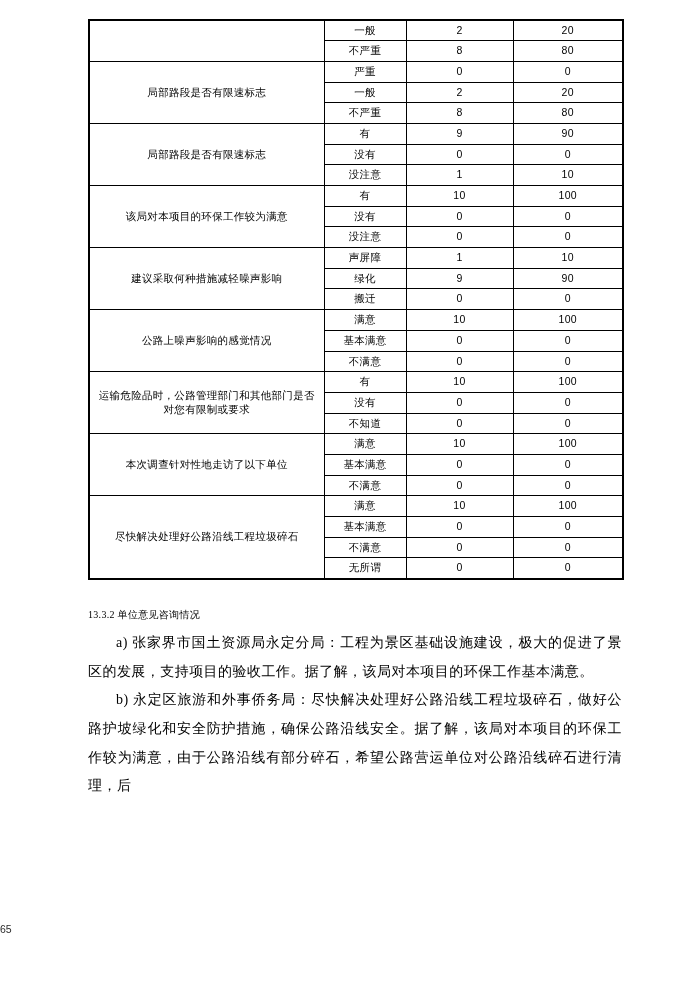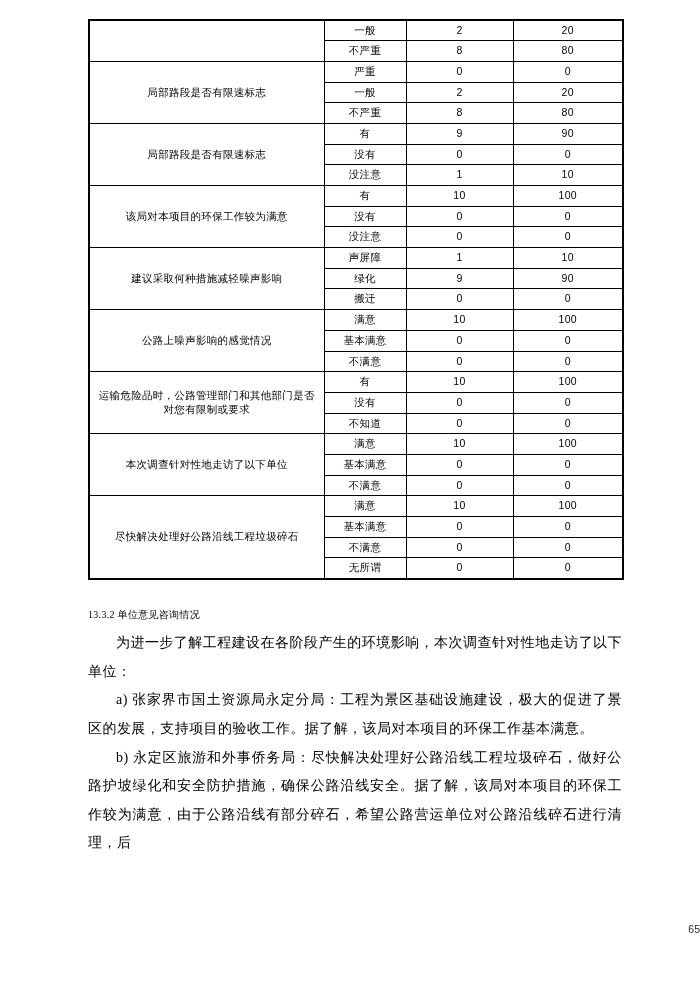--- a/index.html
+++ b/index.html
@@ -58,21 +58,21 @@
     font-size: 10px;
     font-weight: normal;
     text-align: left;
     letter-spacing: 0.3px;
   }
   .section p { text-indent: 2em; }
   .footer {
     position: absolute;
     left: 0; top: 923px;
     width: 700px;
-    text-align: right;
+    text-align: left;
     font-size: 10.5px;
     color: #2b2b2b;
     font-family: "Liberation Sans", sans-serif;
   }
 </style>
 </head>
 <body>
 
 <div class="page">
   <div class="content">
@@ -228,21 +228,20 @@
           <tr>
             <td>无所谓</td>
             <td class="num">0</td>
             <td class="num">0</td>
           </tr>
         </tbody>
     </table>
 
     <div class="section">
       <div class="sec-heading">13.3.2 单位意见咨询情况</div>
-      <p>为进一步了解工程建设在各阶段产生的环境影响，本次调查针对性地走访了以下单位：</p>
       <p>a) 张家界市国土资源局永定分局：工程为景区基础设施建设，极大的促进了景区的发展，支持项目的验收工作。据了解，该局对本项目的环保工作基本满意。</p>
       <p>b) 永定区旅游和外事侨务局：尽快解决处理好公路沿线工程垃圾碎石，做好公路护坡绿化和安全防护措施，确保公路沿线安全。据了解，该局对本项目的环保工作较为满意，由于公路沿线有部分碎石，希望公路营运单位对公路沿线碎石进行清理，后</p>
     </div>
 
   </div>
 
   <div class="footer">
     <span>65</span>
   </div>
 </div>

